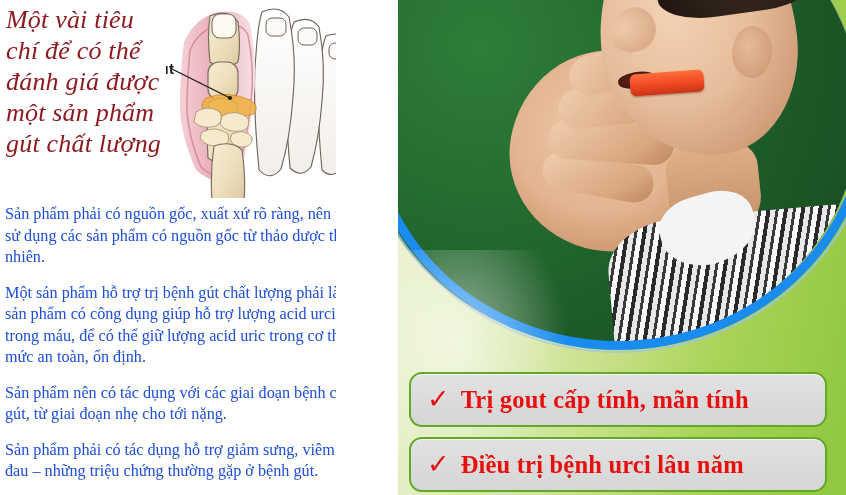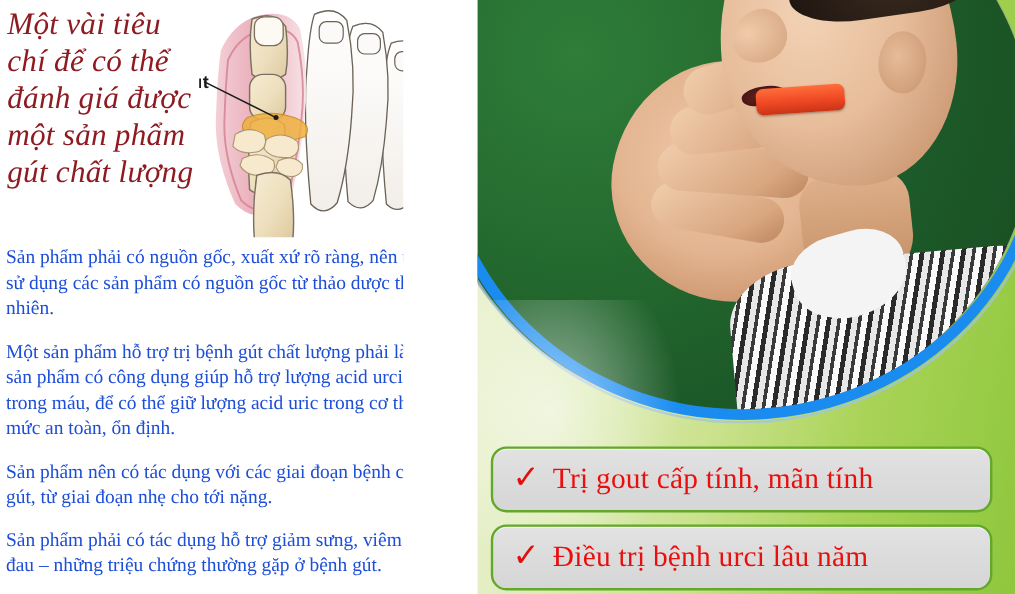--- a/index.html
+++ b/index.html
@@ -173,21 +173,21 @@
     color:#e01010;
     font-size:27px;
     line-height:1;
     font-weight:bold;
     margin-right:11px;
     font-family:"DejaVu Sans", sans-serif;
     transform:translateY(-1px);
   }
   .callout-text{
     color:#e8100f;
-    font-weight:normal;
+    font-weight:bold;
     font-size:24.5px;
     font-family:"Liberation Serif", serif;
     letter-spacing:.2px;
     white-space:nowrap;
   }
 
   
   .left-col{
     position:absolute;left:0;top:0;width:336px;height:495px;
     background:#ffffff;

